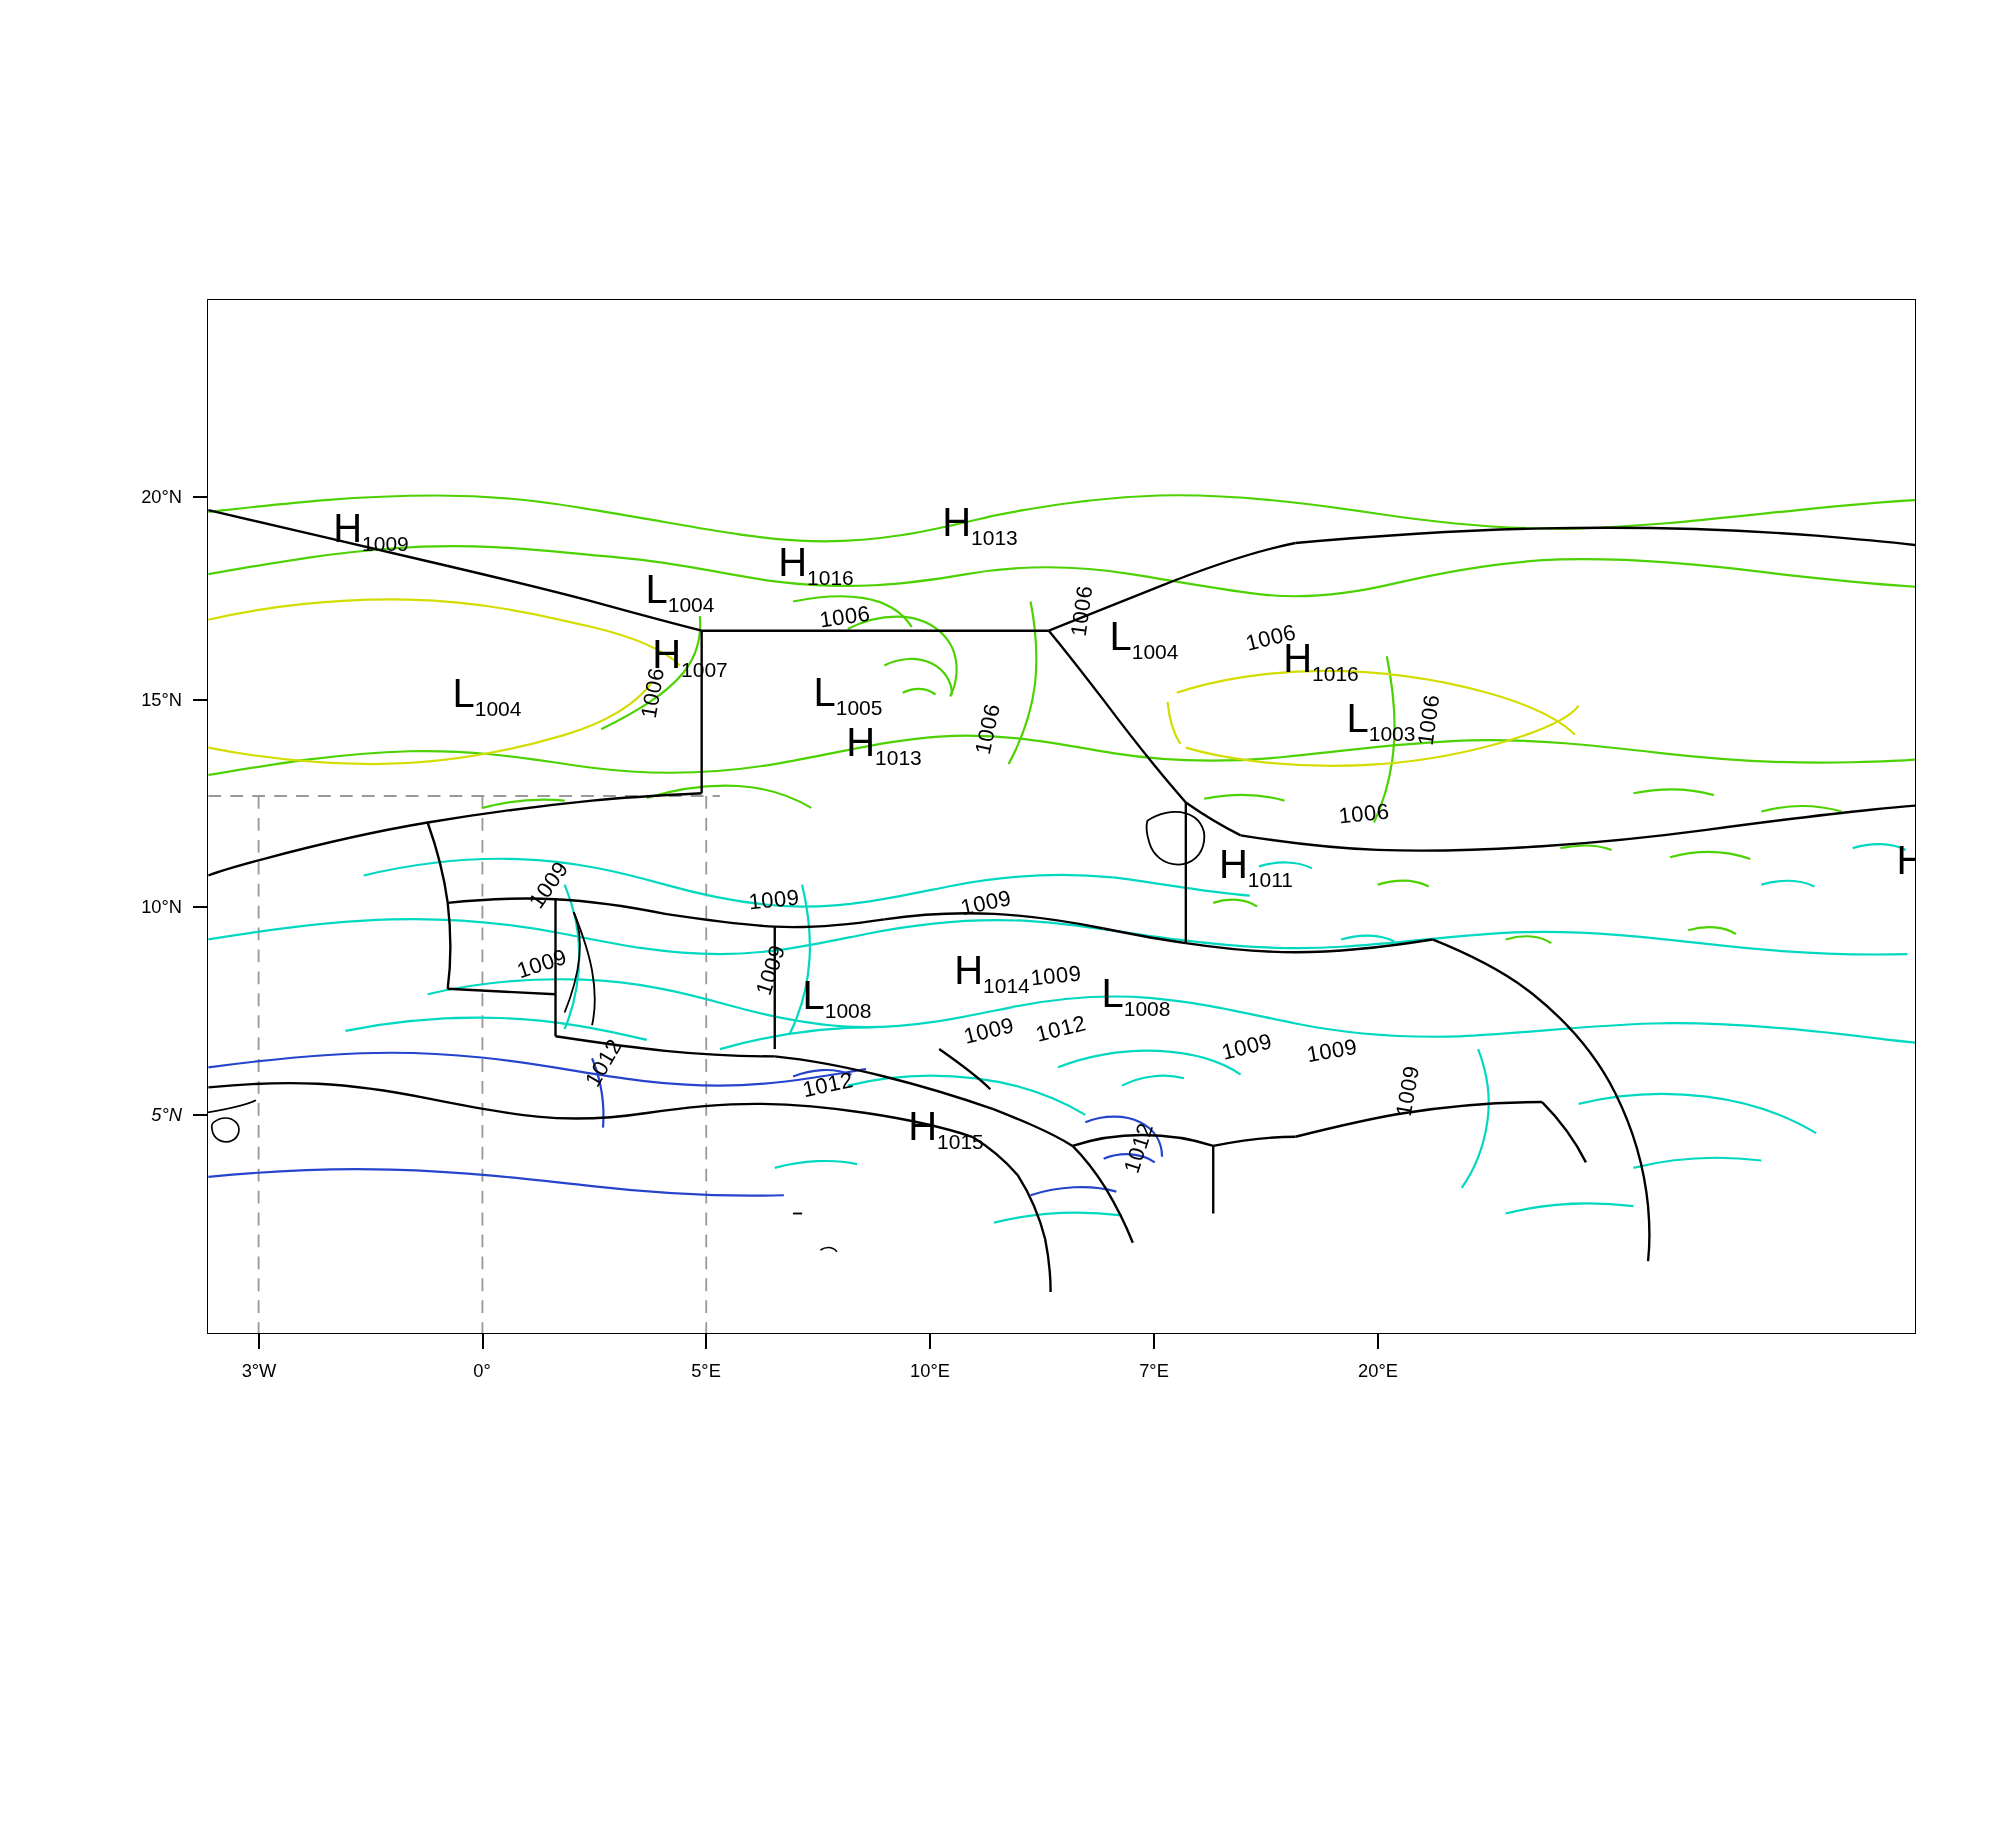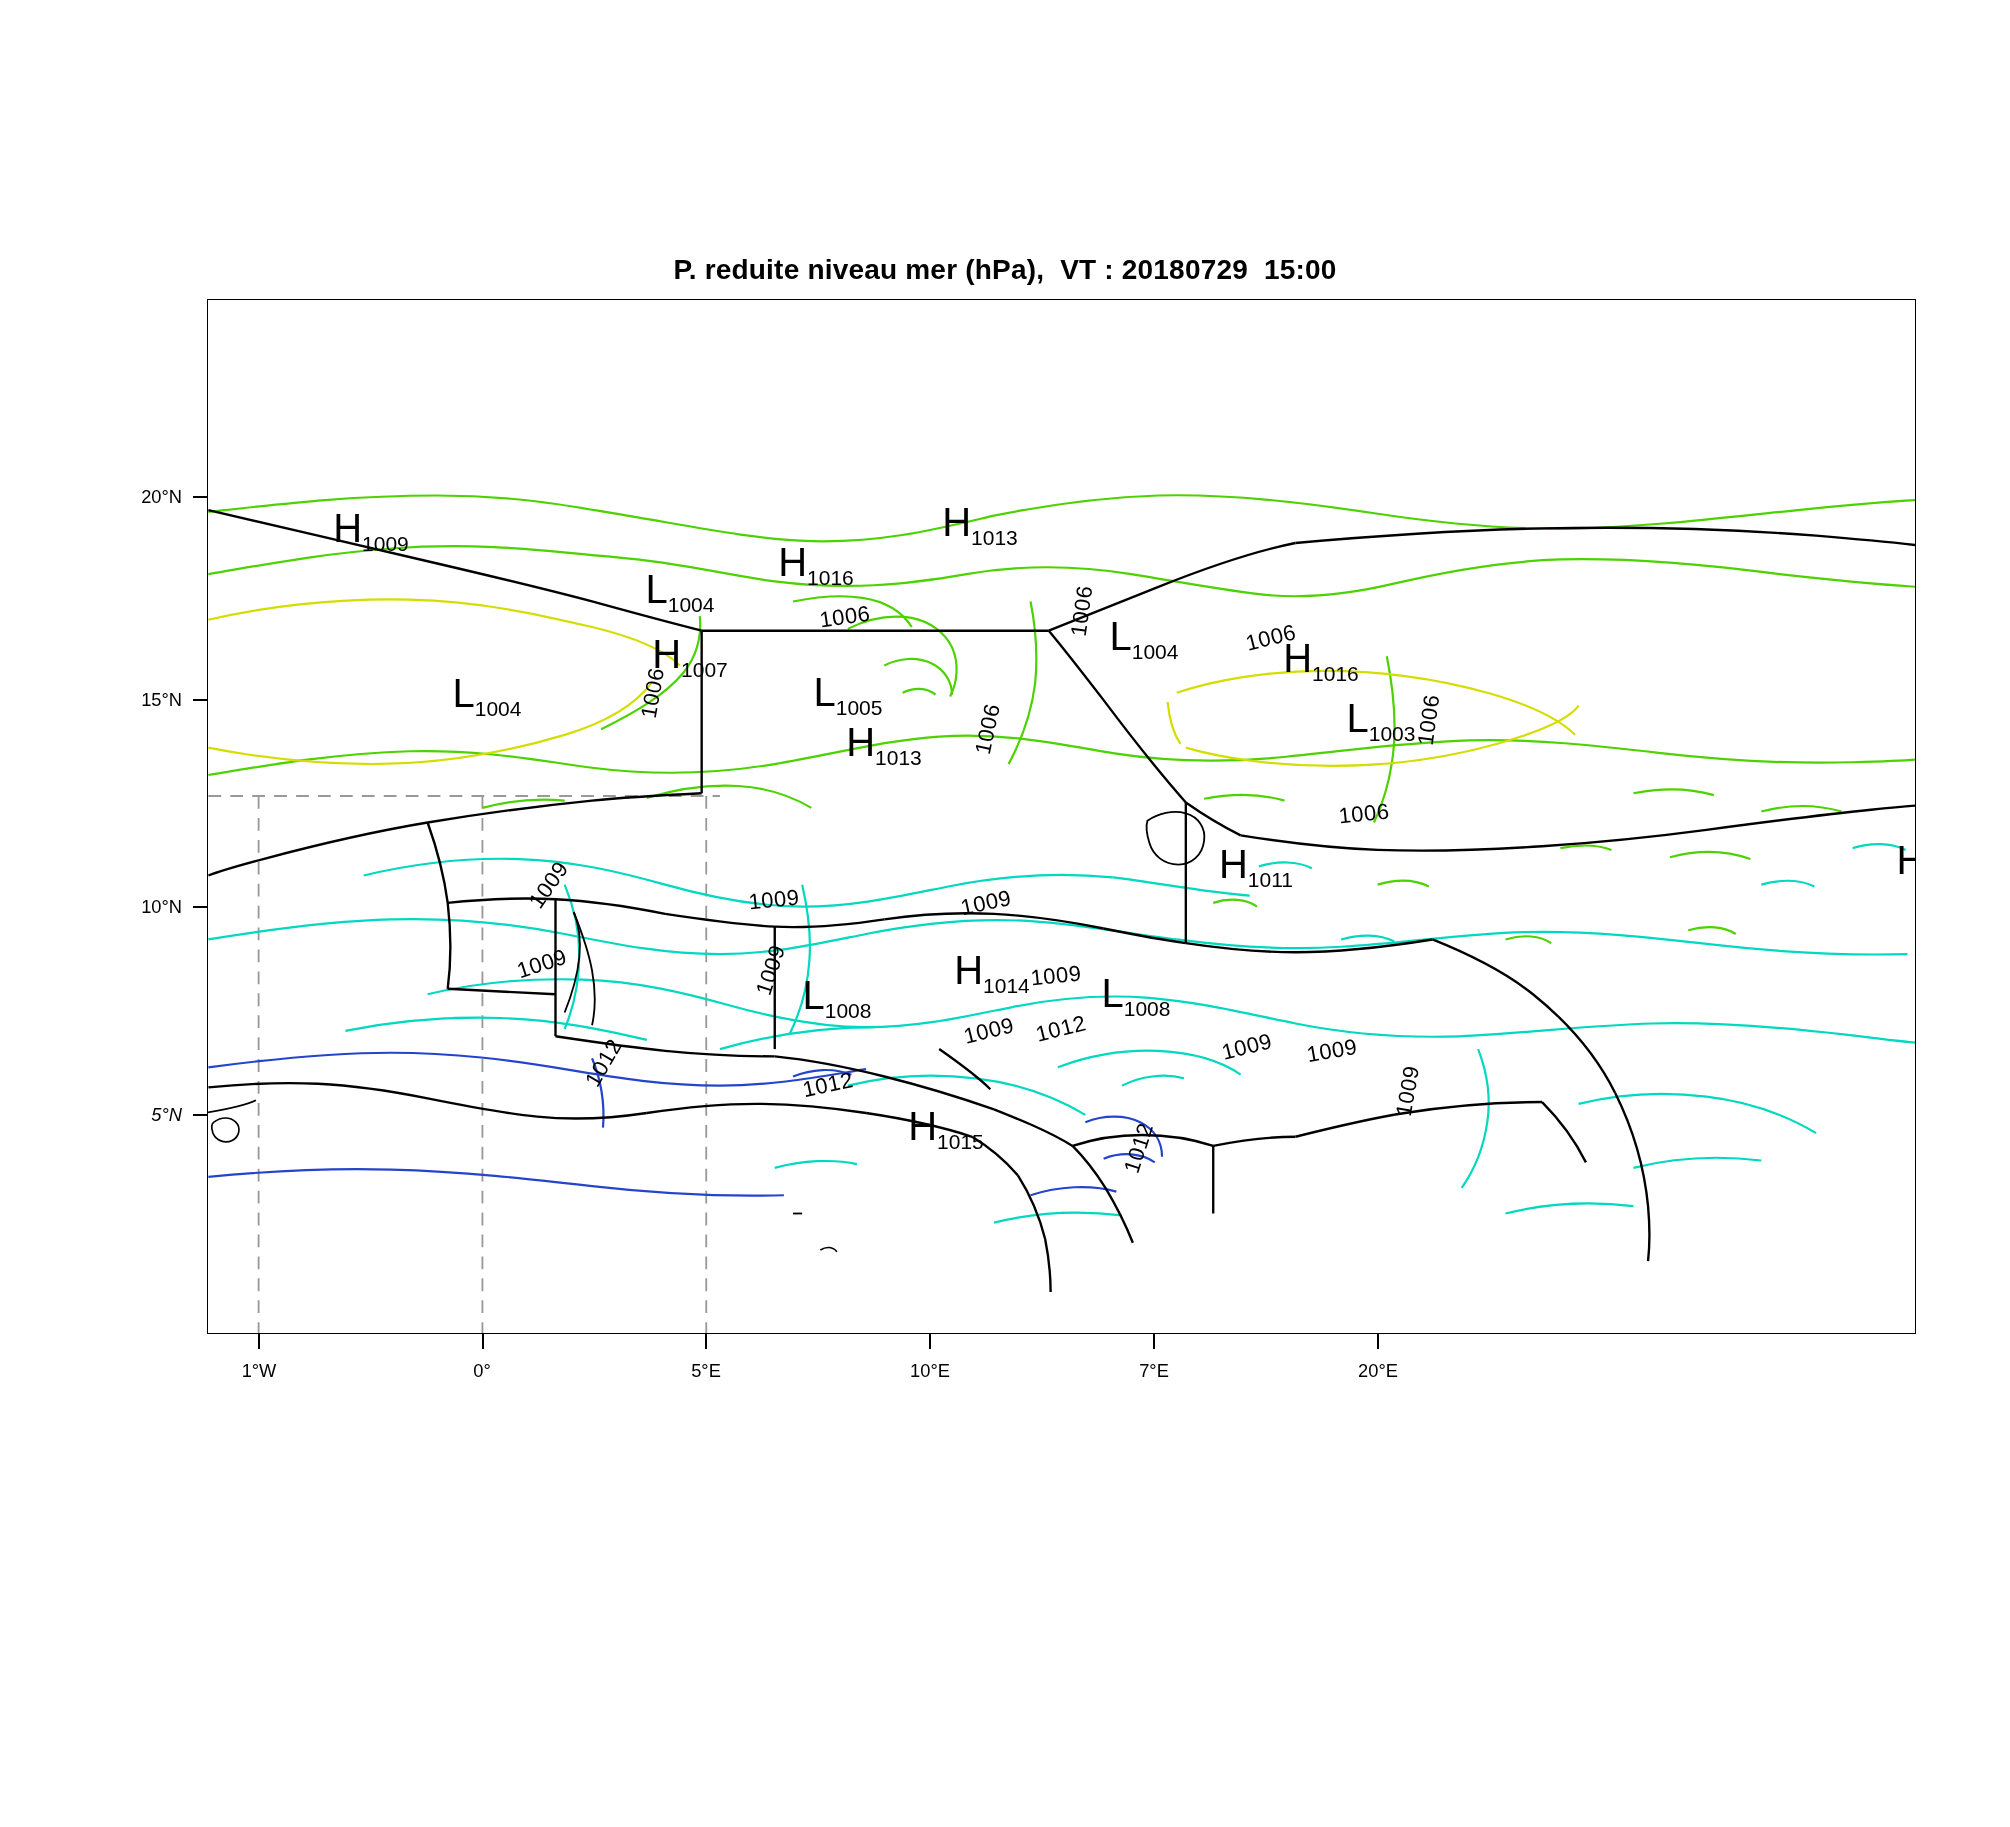--- a/index.html
+++ b/index.html
@@ -97,21 +97,20 @@
     position: relative;
     top: 9.1px;
     left: 0px;
   }
 </style>
 </head>
 <body>
 
 <div id="chart-root">
 
-  <div id="map-title">P. reduite niveau mer (hPa),  VT : 20180729  15:00</div>
 
   <div id="plot-frame">
 
     <svg id="plot-svg" width="1709" height="1035" viewBox="0 0 1870 1133">
 
       <g stroke="#999999" stroke-width="2" stroke-dasharray="14 10" fill="none">
         <line x1="55" y1="543" x2="55" y2="1133"></line>
         <line x1="300" y1="543" x2="300" y2="1133"></line>
         <line x1="545" y1="543" x2="545" y2="1133"></line>
         <line x1="0" y1="543" x2="560" y2="543"></line>
@@ -298,21 +297,21 @@
   <div class="axis-label ylabel" style="left:91px;top:907px;width:91px;">10°N</div>
   <div class="axis-label ylabel" style="left:91px;top:1115px;width:91px;font-style:italic;">5°N</div>
 
   <div class="tick" style="left:258px;top:1334px;width:1.8px;height:14.6px;"></div>
   <div class="tick" style="left:482px;top:1334px;width:1.8px;height:14.6px;"></div>
   <div class="tick" style="left:705px;top:1334px;width:1.8px;height:14.6px;"></div>
   <div class="tick" style="left:929px;top:1334px;width:1.8px;height:14.6px;"></div>
   <div class="tick" style="left:1153px;top:1334px;width:1.8px;height:14.6px;"></div>
   <div class="tick" style="left:1377px;top:1334px;width:1.8px;height:14.6px;"></div>
 
-  <div class="axis-label xlabel" style="left:259px;top:1360px;width:110px;">1°W</div>
+  <div class="axis-label xlabel" style="left:259px;top:1360px;width:110px;">3°W</div>
   <div class="axis-label xlabel" style="left:482px;top:1360px;width:110px;">0°</div>
   <div class="axis-label xlabel" style="left:706px;top:1360px;width:110px;">5°E</div>
   <div class="axis-label xlabel" style="left:930px;top:1360px;width:110px;">10°E</div>
   <div class="axis-label xlabel" style="left:1154px;top:1360px;width:110px;">7°E</div>
   <div class="axis-label xlabel" style="left:1378px;top:1360px;width:110px;">20°E</div>
 
 </div>
 
 
 </body></html>

